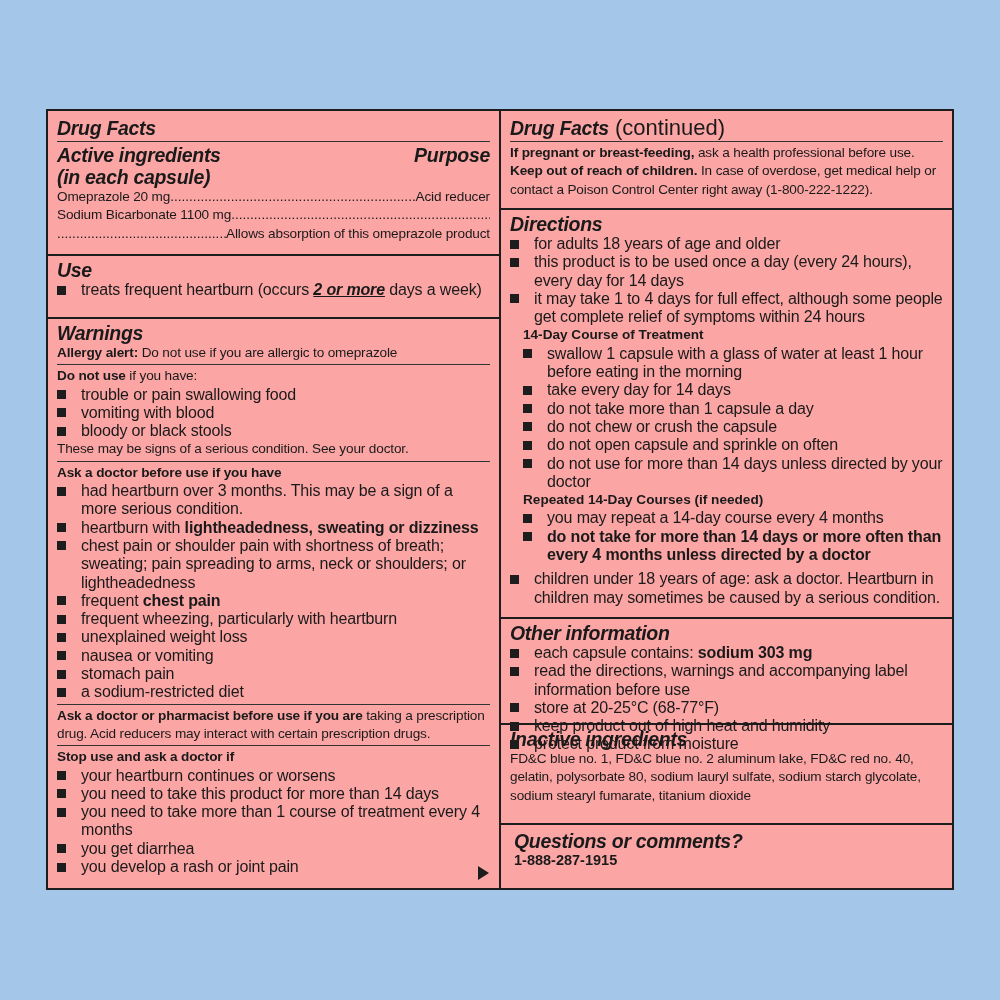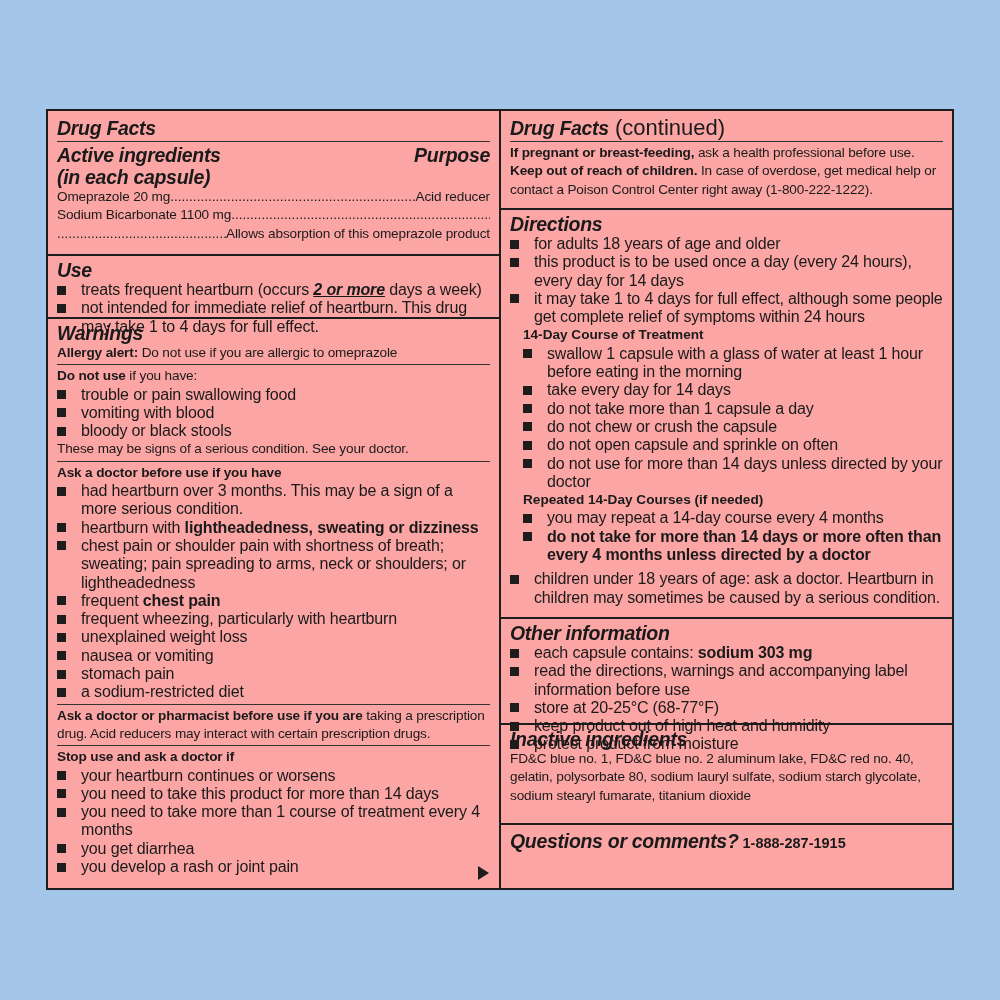--- a/index.html
+++ b/index.html
@@ -26,21 +26,21 @@
   .hr { border-top:1.3px solid #333; margin:2px 0 2px 0; }
   .li { position:relative; padding-left:24px; font-size:16px; line-height:18.3px; letter-spacing:-0.15px; }
   .li::before { content:""; position:absolute; left:0; top:4.5px; width:9px; height:9px; background:#1d1d1d; }
   .sub { padding-left:13px; }
   .subh { font-weight:bold; font-size:13.6px; line-height:18.3px; }
   .row { display:flex; justify-content:space-between; align-items:baseline; }
   .dots { flex:1; overflow:hidden; white-space:nowrap; font-size:13.6px; line-height:18.3px; }
   .dots::after { content:"................................................................................................................................................"; }
   .arrow { position:absolute; right:10px; bottom:8px; width:0; height:0;
     border-top:7px solid transparent; border-bottom:7px solid transparent; border-left:11px solid #1d1d1d; }
-  .q { display:flex; align-items:baseline; }
+  .q { display:flex; align-items:baseline;flex-direction:column; }
   .q .num { font-weight:bold; font-size:14.5px; margin-left:4px; }
 </style>
 </head>
 <body>
 
 <div class="label">
 
   <div class="col left">
     <div class="sec" style="height:145px; padding-top:6px;">
       <div class="h">Drug Facts</div>
@@ -61,21 +61,20 @@
       </div>
       <div class="row">
         <span class="dots"></span>
         <span class="t">Allows absorption of this omeprazole product</span>
       </div>
     </div>
 
     <div class="sec" style="height:63px;">
       <div class="h">Use</div>
       <div class="li"><span>treats frequent heartburn (occurs </span><span class="ul">2 or more</span><span> days a week)</span></div>
-      <div class="li">not intended for immediate relief of heartburn. This drug may take 1 to 4 days for full effect.</div>
     </div>
 
     <div class="sec" style="border-bottom:none;">
       <div class="h">Warnings</div>
       <div class="t"><span class="b">Allergy alert:</span><span> Do not use if you are allergic to omeprazole</span></div>
       <div class="hr"></div>
       <div class="t"><span class="b">Do not use</span><span> if you have:</span></div>
       <div class="li">trouble or pain swallowing food</div>
       <div class="li">vomiting with blood</div>
       <div class="li">bloody or black stools</div>

